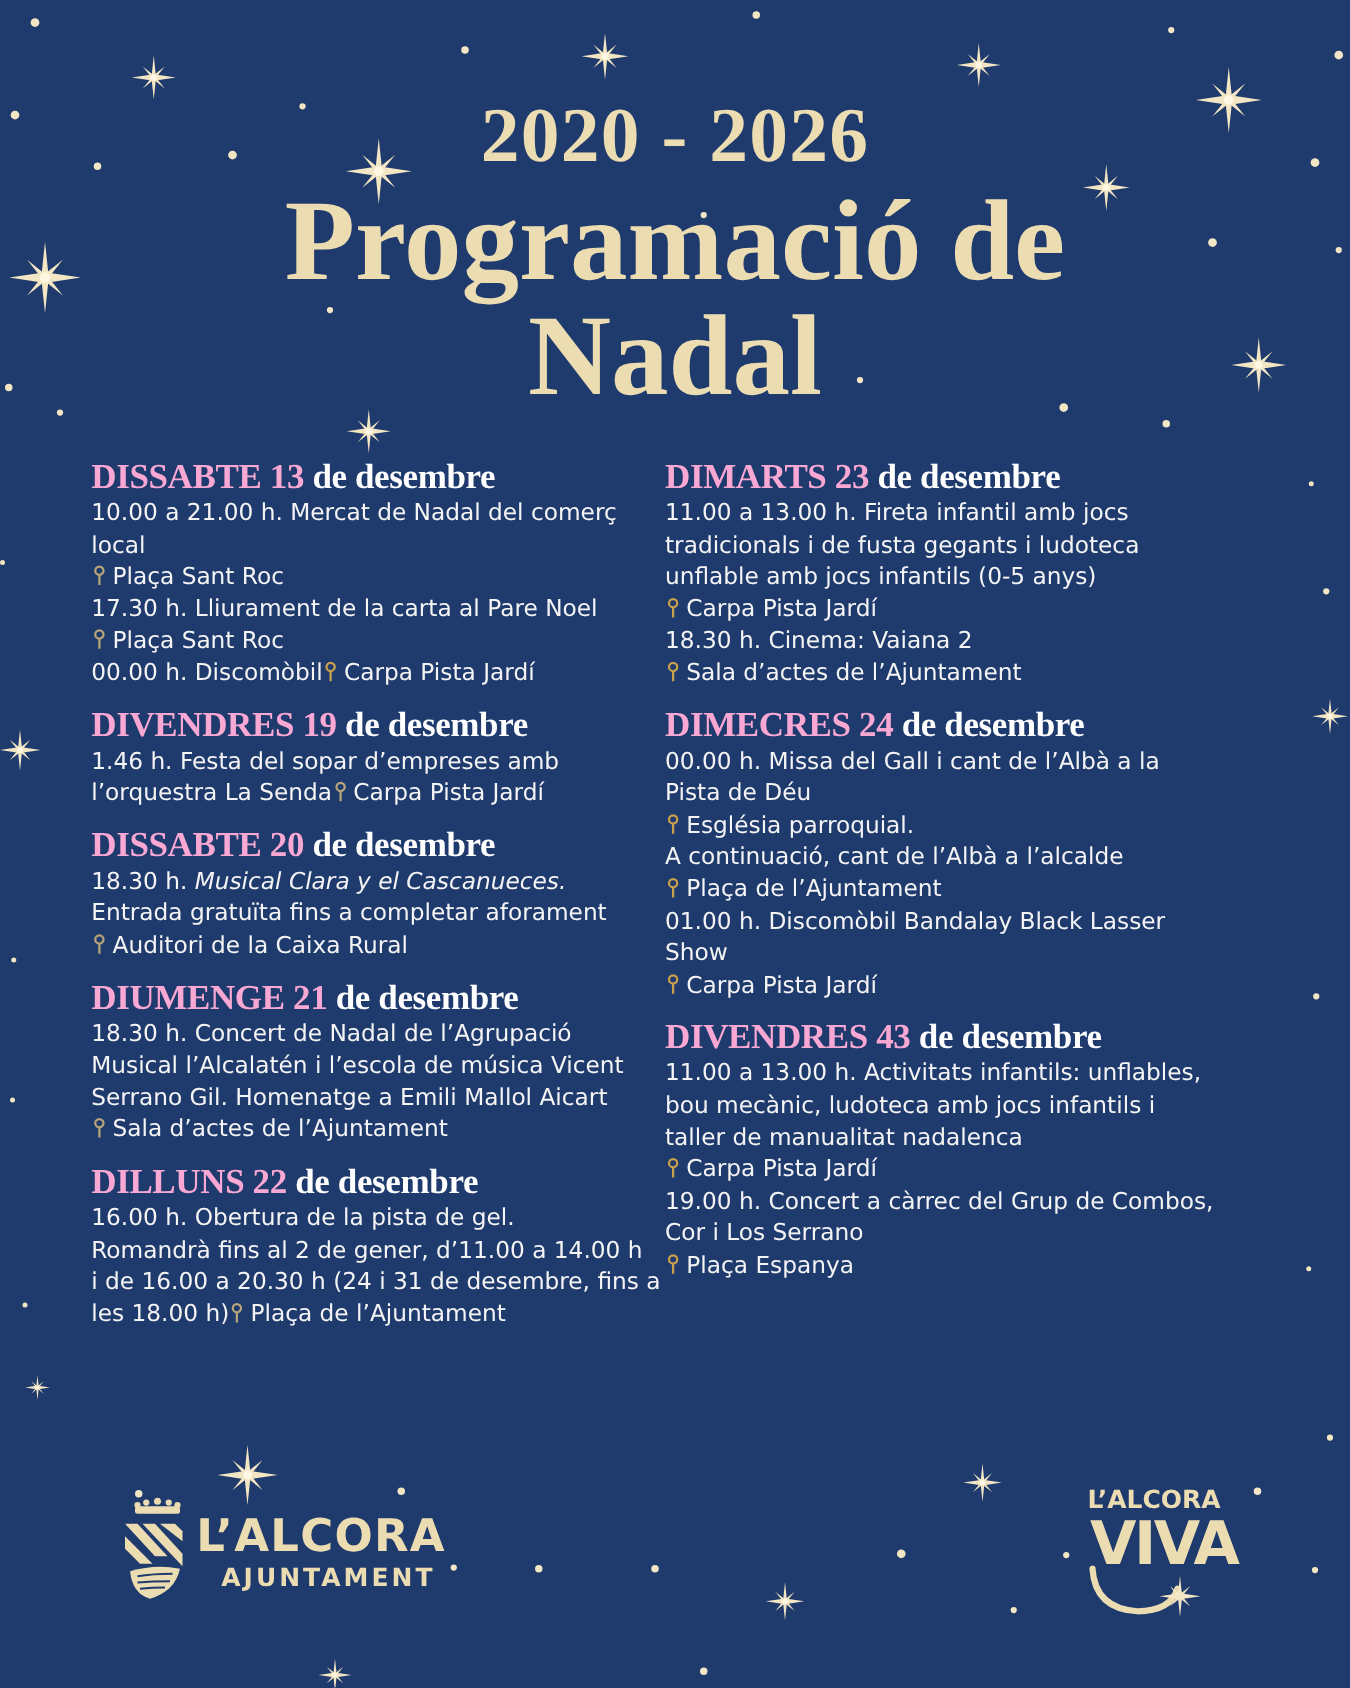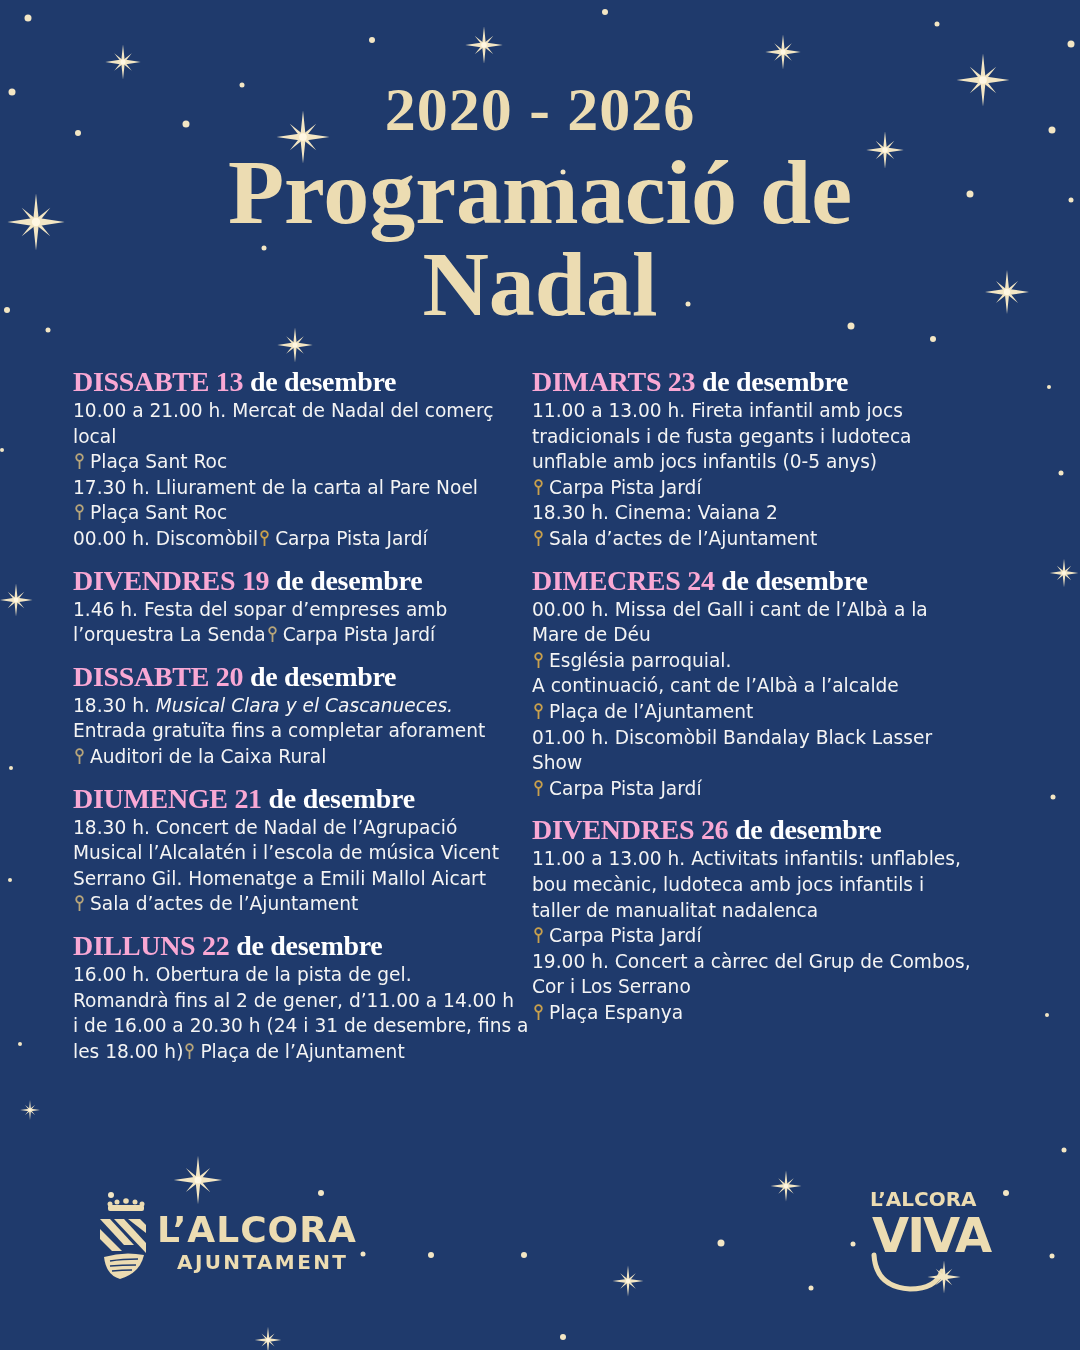--- a/index.html
+++ b/index.html
@@ -210,21 +210,21 @@
             <circle cx="4.5" cy="4.5" r="3.3" fill="none" stroke="#c9a04c" stroke-width="1.8"></circle>
             <line x1="4.5" y1="8" x2="4.5" y2="16" stroke="#c9a04c" stroke-width="1.8"></line>
           </svg><span>Sala d’actes de l’Ajuntament</span></span>
     </div>
   </div>
 
   <div class="day">
     <div class="day-head"><span class="day-name">DIMECRES 24</span> <span class="day-month">de desembre</span></div>
     <div class="event">
       <span class="line">00.00 h. Missa del Gall i cant de l’Albà a la</span>
-      <span class="line">Mare de Déu</span>
+      <span class="line">Pista de Déu</span>
       <span class="line"><svg class="pin" viewBox="0 0 9 17">
             <circle cx="4.5" cy="4.5" r="3.3" fill="none" stroke="#c9a04c" stroke-width="1.8"></circle>
             <line x1="4.5" y1="8" x2="4.5" y2="16" stroke="#c9a04c" stroke-width="1.8"></line>
           </svg><span>Església parroquial.</span></span>
       <span class="line">A continuació, cant de l’Albà a l’alcalde</span>
       <span class="line"><svg class="pin" viewBox="0 0 9 17">
             <circle cx="4.5" cy="4.5" r="3.3" fill="none" stroke="#c9a04c" stroke-width="1.8"></circle>
             <line x1="4.5" y1="8" x2="4.5" y2="16" stroke="#c9a04c" stroke-width="1.8"></line>
           </svg><span>Plaça de l’Ajuntament</span></span>
     </div>
@@ -232,21 +232,21 @@
       <span class="line">01.00 h. Discomòbil Bandalay Black Lasser</span>
       <span class="line">Show</span>
       <span class="line"><svg class="pin" viewBox="0 0 9 17">
             <circle cx="4.5" cy="4.5" r="3.3" fill="none" stroke="#c9a04c" stroke-width="1.8"></circle>
             <line x1="4.5" y1="8" x2="4.5" y2="16" stroke="#c9a04c" stroke-width="1.8"></line>
           </svg><span>Carpa Pista Jardí</span></span>
     </div>
   </div>
 
   <div class="day">
-    <div class="day-head"><span class="day-name">DIVENDRES 26</span> <span class="day-month">de desembre</span></div>
+    <div class="day-head"><span class="day-name">DIVENDRES 43</span> <span class="day-month">de desembre</span></div>
     <div class="event">
       <span class="line">11.00 a 13.00 h. Activitats infantils: unflables,</span>
       <span class="line">bou mecànic, ludoteca amb jocs infantils i</span>
       <span class="line">taller de manualitat nadalenca</span>
       <span class="line"><svg class="pin" viewBox="0 0 9 17">
             <circle cx="4.5" cy="4.5" r="3.3" fill="none" stroke="#c9a04c" stroke-width="1.8"></circle>
             <line x1="4.5" y1="8" x2="4.5" y2="16" stroke="#c9a04c" stroke-width="1.8"></line>
           </svg><span>Carpa Pista Jardí</span></span>
     </div>
     <div class="event">

